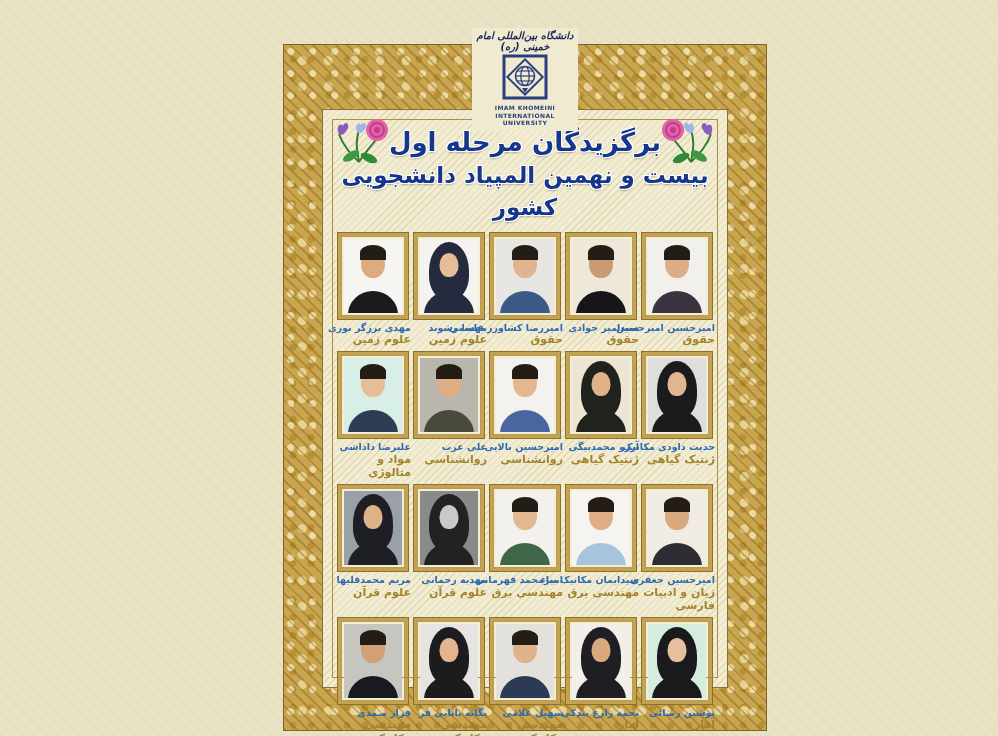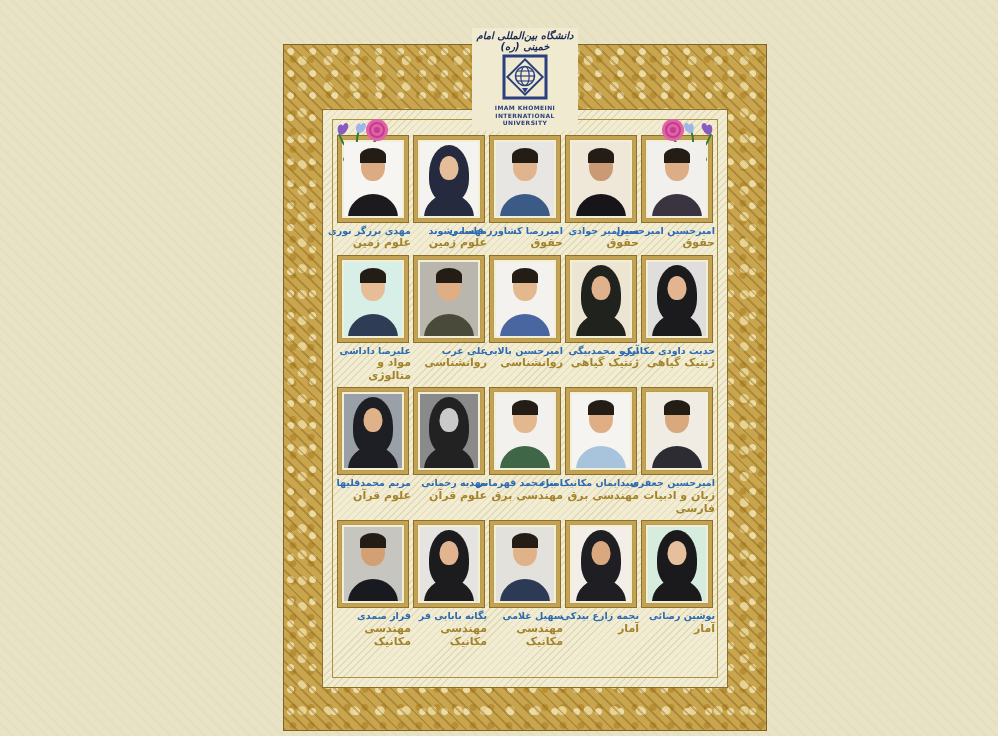--- a/index.html
+++ b/index.html
@@ -113,20 +113,22 @@
             <path d="M30 46 C36 36 44 28 50 20" stroke="#2e7d32" stroke-width="2" fill="none"></path>
             <ellipse cx="22" cy="40" rx="9" ry="4" fill="#3f9a3f" transform="rotate(-30 22 40)"></ellipse>
             <ellipse cx="40" cy="42" rx="9" ry="4" fill="#2f8a35" transform="rotate(25 40 42)"></ellipse>
             <path d="M10 18 C6 10 12 6 14 10 C16 4 22 8 18 14 C16 18 12 20 10 18 Z" fill="#8a5bbf"></path>
             <path d="M28 16 C25 9 30 5 32 9 C34 4 39 8 36 13 C34 17 30 18 28 16 Z" fill="#9db7e8"></path>
             <circle cx="48" cy="14" r="11" fill="#e261a8"></circle>
             <circle cx="48" cy="14" r="7" fill="none" stroke="#c13e8a" stroke-width="2"></circle>
             <circle cx="48" cy="14" r="3" fill="#c13e8a"></circle>
           </svg>
         </span>
+        <div class="title-line t1">برگزیدگان مرحله اول</div>
+        <div class="title-line t2">بیست و نهمین المپیاد دانشجویی کشور</div>
       </div>
 
       <div class="grid" id="grid">
   <div class="cell">
     <div class="pframe">
       <div class="photo plaid" style="background: rgb(242, 240, 236);">
 
         <div class="head" style="background: rgb(221, 173, 133);"></div>
         <div class="hair"></div>
         <div class="torso" style="background: rgb(58, 52, 64);"></div>

